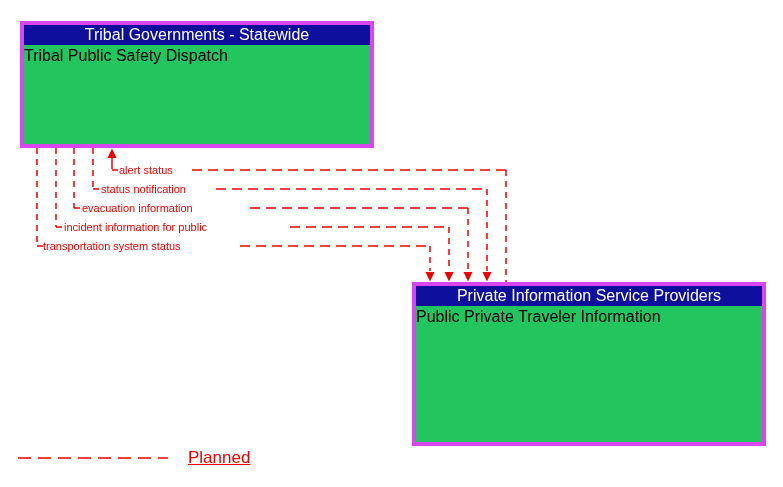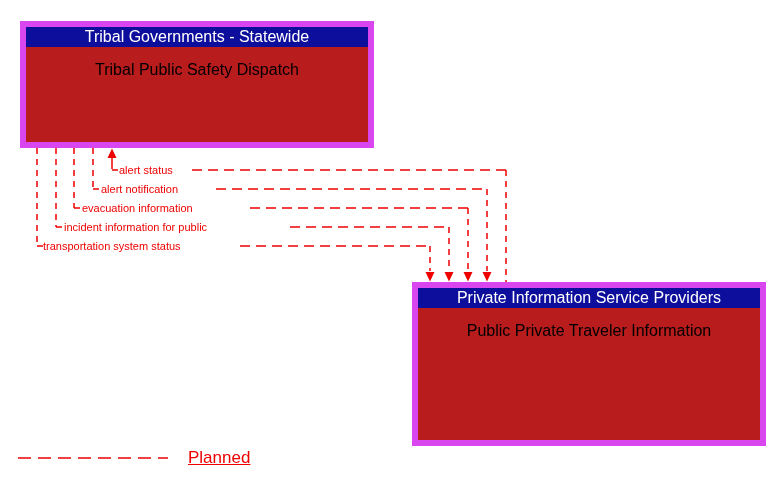--- a/index.html
+++ b/index.html
@@ -11,43 +11,42 @@
   #canvas {
     position: relative;
     width: 783px;
     height: 487px;
     background: #ffffff;
     overflow: hidden;
   }
   .entity-box {
     position: absolute;
     box-sizing: border-box;
-    border: 6px solid #d946ef;
-    background: #b91c1c;
+    border: 4px solid #d946ef;
+    background: #22c55e;
   }
   .entity-header {
     box-sizing: border-box;
     width: 100%;
     height: 20px;
     background: #0e0e9c;
     color: #ffffff;
     font-size: 16px;
     line-height: 20px;
     text-align: center;
     white-space: nowrap;
     overflow: hidden;
   }
   .entity-name {
     width: 100%;
     padding-top: 2px;
     color: #000000;
     font-size: 16px;
-    text-align: center;
+    text-align: left;
     white-space: nowrap;
-    margin-top: 12px;
   }
   #tribal-box   { left: 20px;  top: 21px;  width: 354px; height: 127px; }
   #private-box  { left: 412px; top: 282px; width: 354px; height: 164px; }
   #lines-svg {
     position: absolute;
     left: 0; top: 0;
     width: 783px;
     height: 487px;
   }
   .flow-label {
@@ -130,20 +129,20 @@
       <path class="v-dash" d="M430,246 V271"></path>
       <polygon class="arrow" points="425.5,272 434.5,272 430,281.5"></polygon>
     </g>
 
     <g>
       <path class="legend-dash" d="M18,458 H168"></path>
     </g>
   </svg>
 
   <span class="flow-label" style="left:119px; top:163px;">alert status</span>
-  <span class="flow-label" style="left:101px; top:182px;">alert notification</span>
+  <span class="flow-label" style="left:101px; top:182px;">status notification</span>
   <span class="flow-label" style="left:64px;  top:220px;">incident information for public</span>
   <span class="flow-label" style="left:82px;  top:201px;">evacuation information</span>
   <span class="flow-label" style="left:43px;  top:239px;text-align:center;">transportation system status</span>
 
   <span class="legend-label">Planned</span>
 
 </div>
 
 </body></html>

